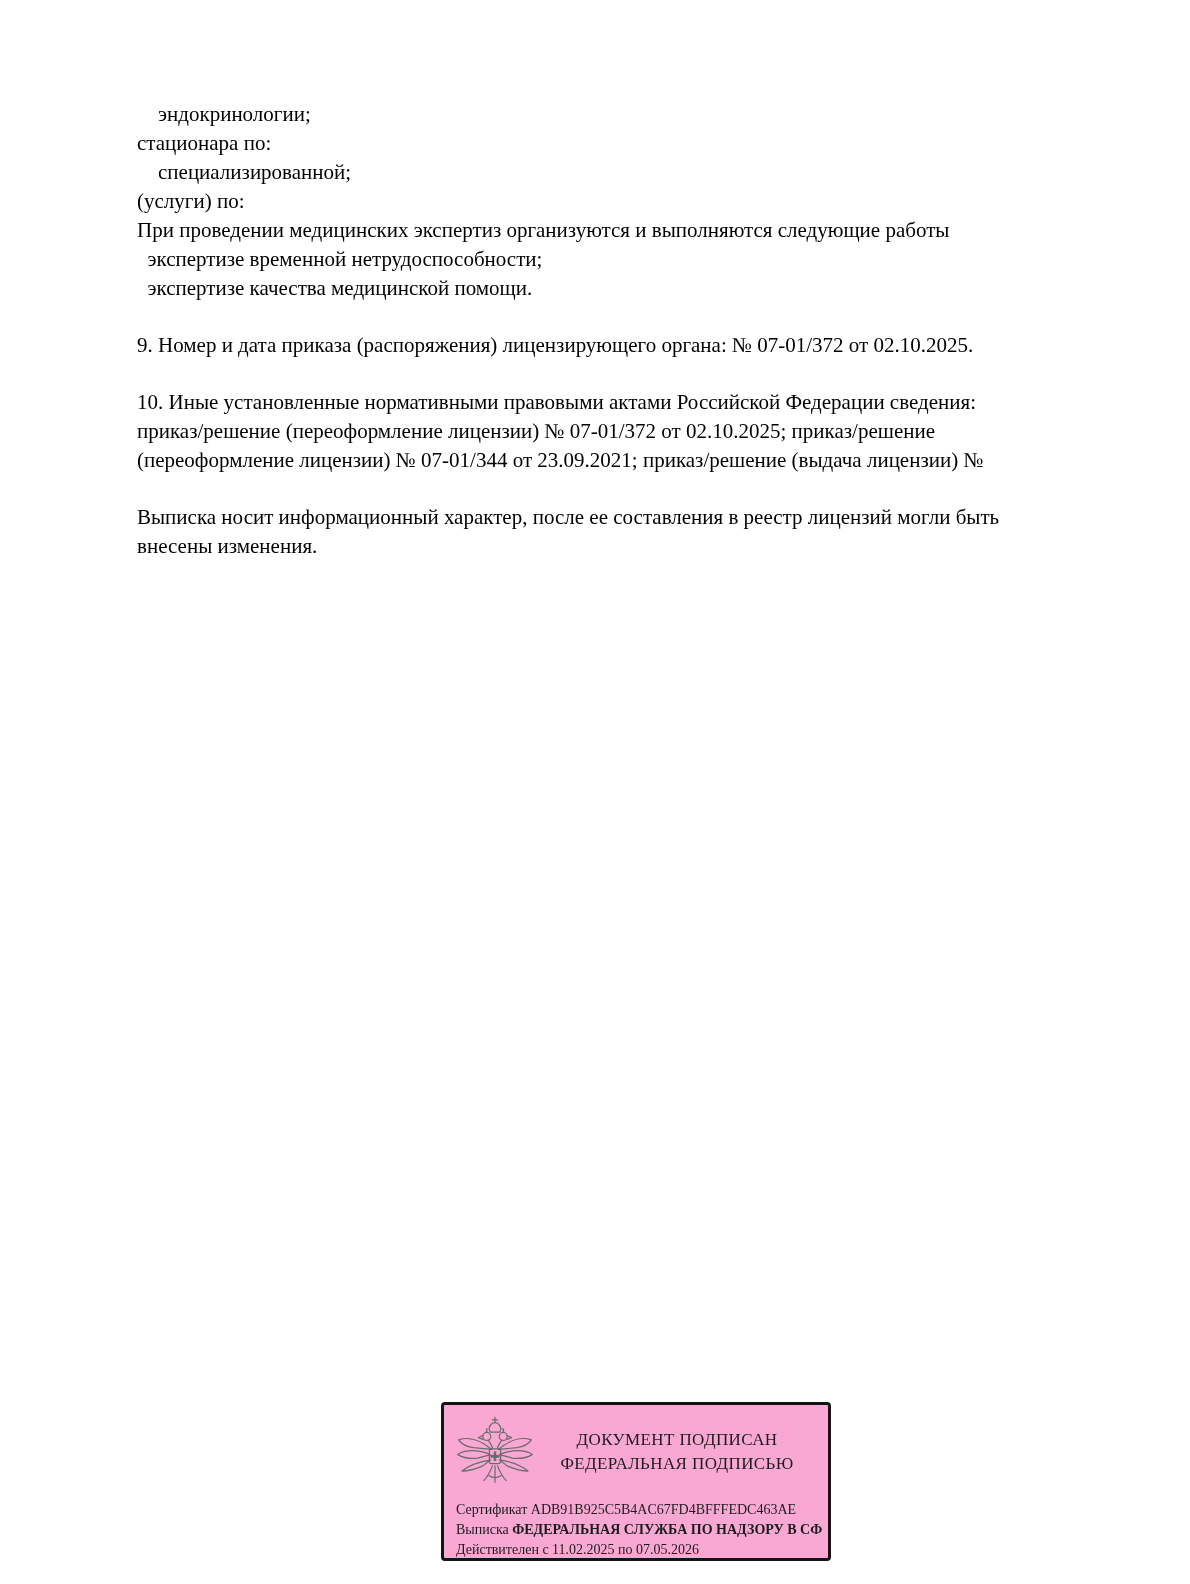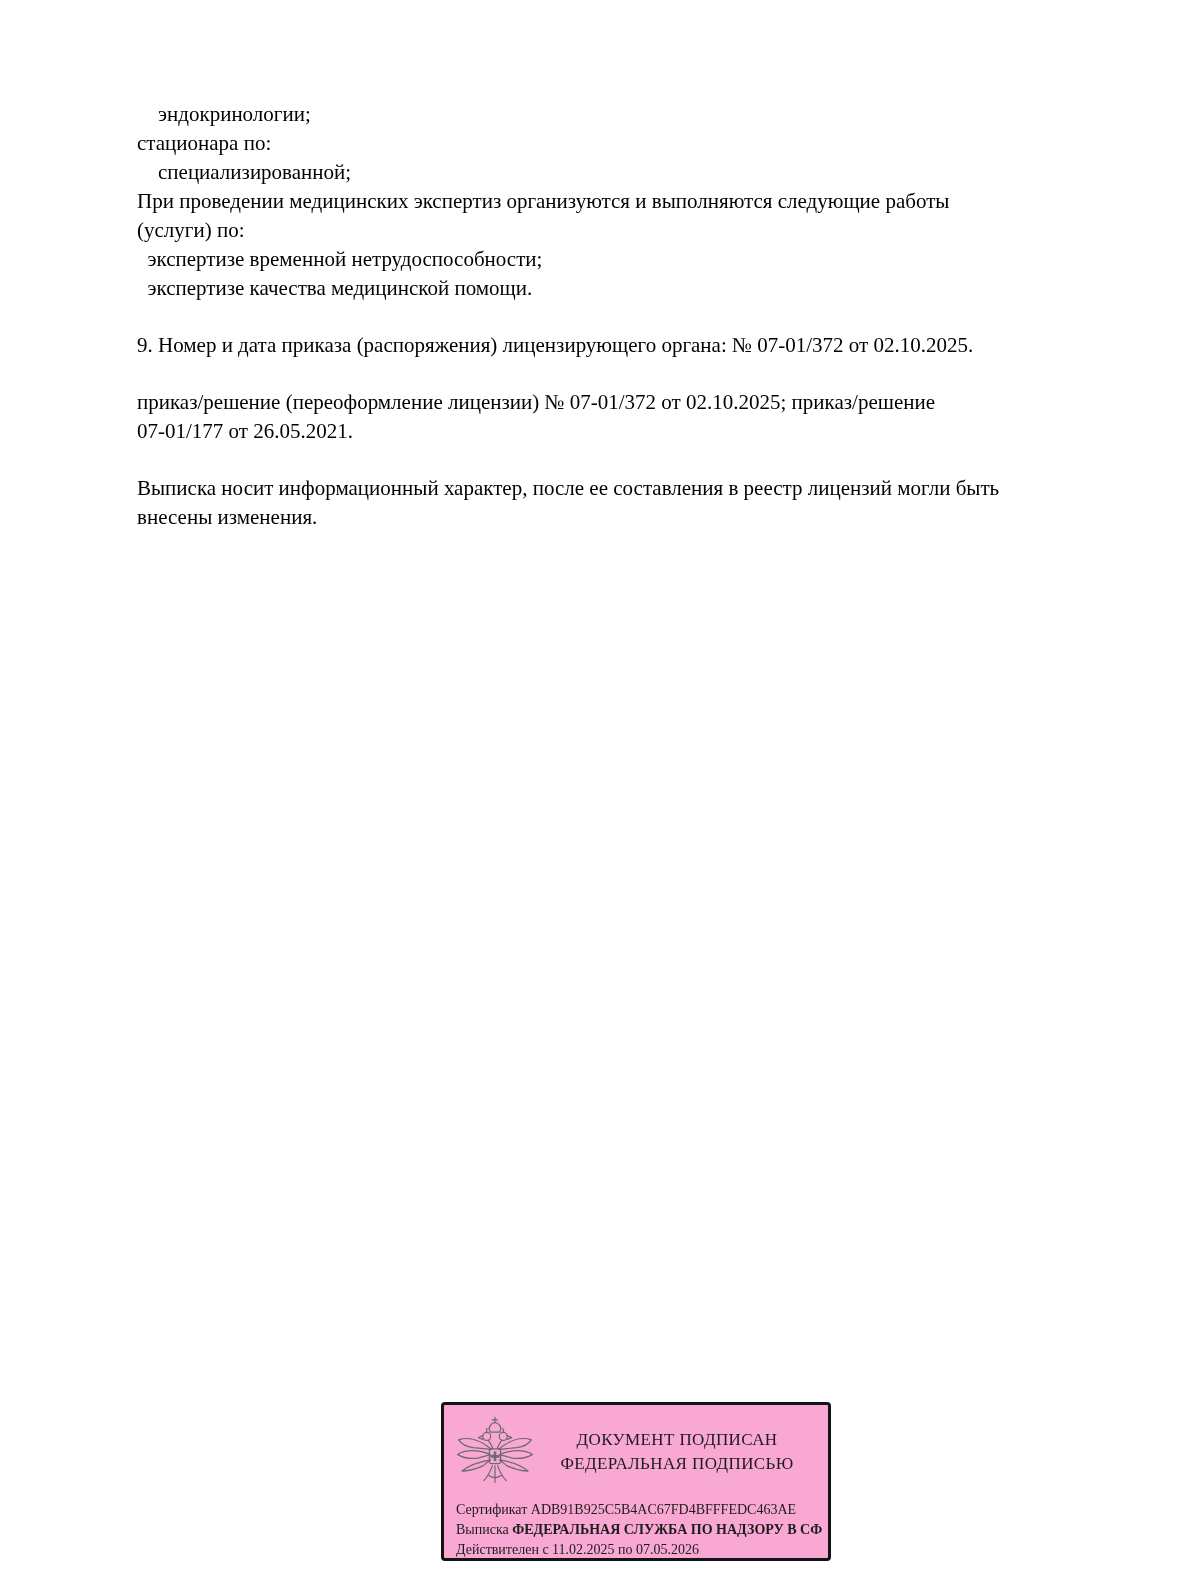--- a/index.html
+++ b/index.html
@@ -77,31 +77,32 @@
 </head>
 <body>
 
 <div class="page">
 
   <div class="doc-text">
       <div class="para">
         <div class="line">    эндокринологии;</div>
         <div class="line">стационара по:</div>
         <div class="line">    специализированной;</div>
+        <div class="line">(услуги) по:</div>
         <div class="line">При проведении медицинских экспертиз организуются и выполняются следующие работы</div>
-        <div class="line">(услуги) по:</div>
         <div class="line">  экспертизе временной нетрудоспособности;</div>
         <div class="line">  экспертизе качества медицинской помощи.</div>
       </div>
       <div class="para">
         <div class="line">9. Номер и дата приказа (распоряжения) лицензирующего органа: № 07-01/372 от 02.10.2025.</div>
       </div>
       <div class="para">
+        <div class="line">10. Иные установленные нормативными правовыми актами Российской Федерации сведения:</div>
         <div class="line">приказ/решение (переоформление лицензии) № 07-01/372 от 02.10.2025; приказ/решение</div>
-        <div class="line">07-01/177 от 26.05.2021.</div>
+        <div class="line">(переоформление лицензии) № 07-01/344 от 23.09.2021; приказ/решение (выдача лицензии) №</div>
       </div>
       <div class="para">
         <div class="line">Выписка носит информационный характер, после ее составления в реестр лицензий могли быть</div>
         <div class="line">внесены изменения.</div>
       </div>
     </div>
 
   <div class="stamp">
     <div class="stamp-top">
       <svg class="stamp-emblem" viewBox="0 0 90 82" fill="none" xmlns="http://www.w3.org/2000/svg">

